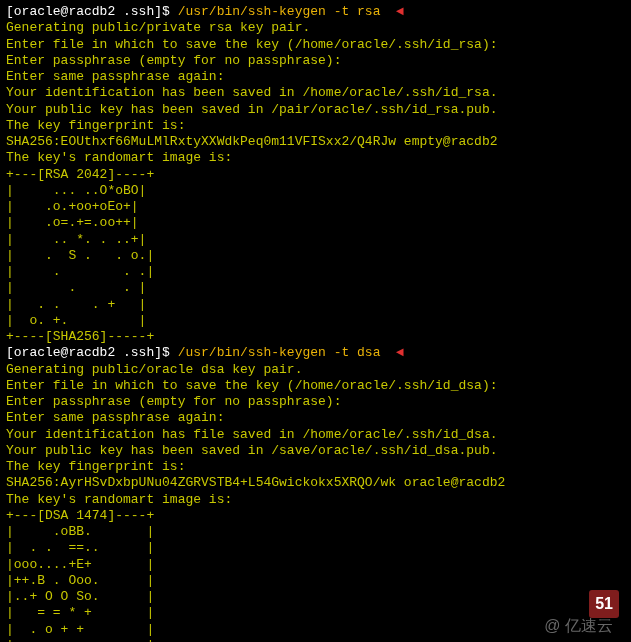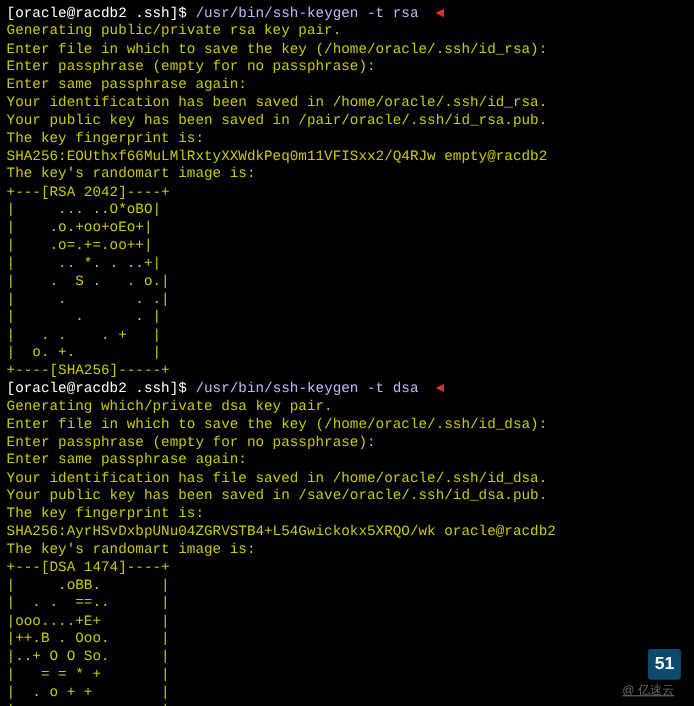--- a/index.html
+++ b/index.html
@@ -10,32 +10,32 @@
       line-height: 1.25;
       color: #c8c800;
       width: 631px;
       height: 642px;
       overflow: hidden;
       position: relative;
       padding: 4px 6px;
     }
     .line { white-space: pre; }
     .prompt { color: #ffffff; }
-    .cmd-white { color: #c4b5fd; margin-top: 48px; }
+    .cmd-white { color: #eab308; margin-top: 48px; }
     .red-arrow { color: #e03030; font-weight: bold; }
     .logo {
       position: absolute;
       right: 12px;
       bottom: 24px;
       display: flex;
       align-items: center;
       gap: 4px;
     }
     .logo-badge {
-      background: #0c4a6e;
+      background: #7f1d1d;
       color: #fff;
       font-weight: bold;
       font-size: 16px;
       padding: 4px 6px;
       border-radius: 3px;
       font-family: Arial, sans-serif;
     }
     .logo-text {
       color: #000;
       background: #fff;
@@ -43,23 +43,22 @@
       font-size: 20px;
       font-family: "Microsoft YaHei", sans-serif;
       padding: 2px 4px;
       border-radius: 2px;
     }
     .watermark {
       position: absolute;
       right: 18px;
       bottom: 6px;
       color: #666;
-      font-size: 11px;
+      font-size: 16px;
       font-family: Arial, sans-serif;
-      text-decoration: underline;
     }
   </style>
 </head>
 <body>
 
 <div class="line"><span class="prompt">[oracle@racdb2 .ssh]$ </span><span class="cmd-white">/usr/bin/ssh-keygen -t rsa</span>  <span class="red-arrow">◄</span></div>
 <div class="line">Generating public/private rsa key pair.</div>
 <div class="line">Enter file in which to save the key (/home/oracle/.ssh/id_rsa):</div>
 <div class="line">Enter passphrase (empty for no passphrase):</div>
 <div class="line">Enter same passphrase again:</div>
@@ -74,21 +73,21 @@
 <div class="line">|    .o=.+=.oo++|</div>
 <div class="line">|     .. *. . ..+|</div>
 <div class="line">|    .  S .   . o.|</div>
 <div class="line">|     .        . .|</div>
 <div class="line">|       .      . |</div>
 <div class="line">|   . .    . +   |</div>
 <div class="line">|  o. +.         |</div>
 <div class="line">+----[SHA256]-----+</div>
 
 <div class="line"><span class="prompt">[oracle@racdb2 .ssh]$ </span><span class="cmd-white">/usr/bin/ssh-keygen -t dsa</span>  <span class="red-arrow">◄</span></div>
-<div class="line">Generating which/private dsa key pair.</div>
+<div class="line">Generating public/oracle dsa key pair.</div>
 <div class="line">Enter file in which to save the key (/home/oracle/.ssh/id_dsa):</div>
 <div class="line">Enter passphrase (empty for no passphrase):</div>
 <div class="line">Enter same passphrase again:</div>
 <div class="line">Your identification has file saved in /home/oracle/.ssh/id_dsa.</div>
 <div class="line">Your public key has been saved in /save/oracle/.ssh/id_dsa.pub.</div>
 <div class="line">The key fingerprint is:</div>
 <div class="line">SHA256:AyrHSvDxbpUNu04ZGRVSTB4+L54Gwickokx5XRQO/wk oracle@racdb2</div>
 <div class="line">The key's randomart image is:</div>
 <div class="line">+---[DSA 1474]----+</div>
 <div class="line">|     .oBB.       |</div>

